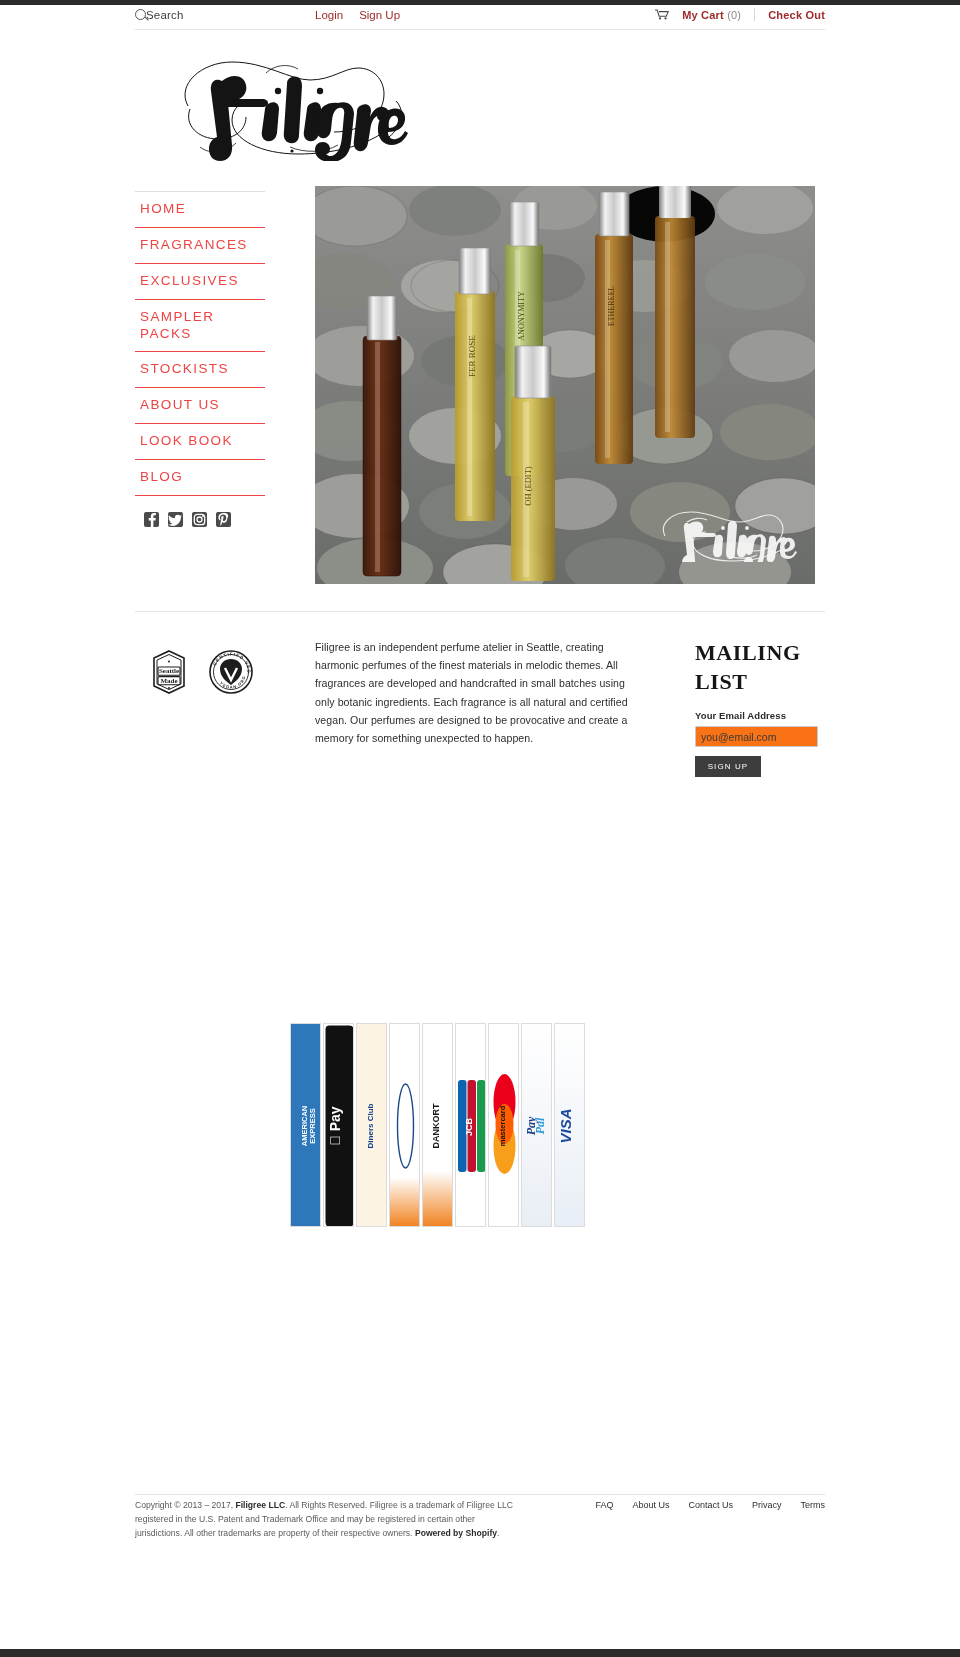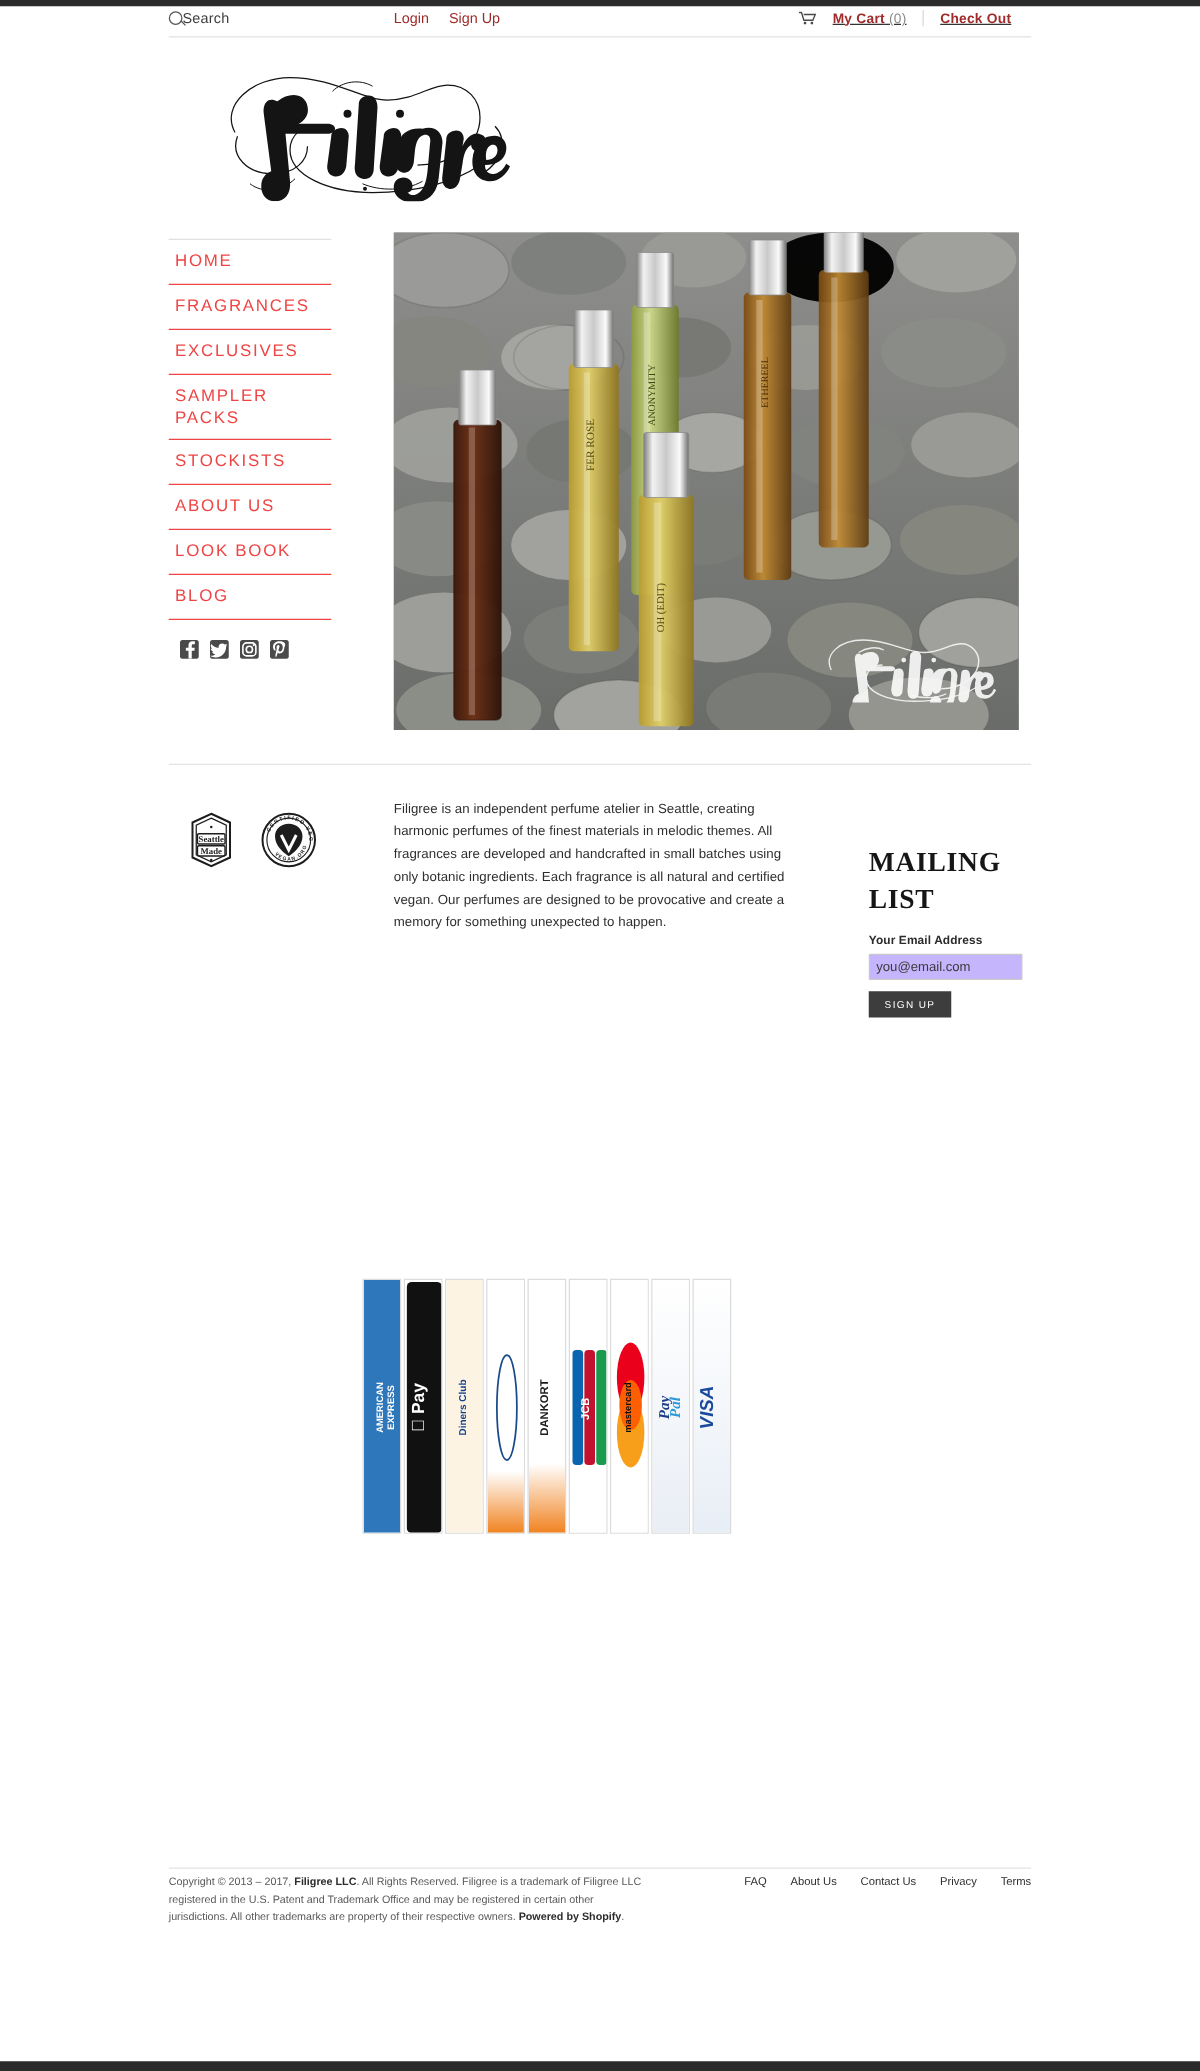--- a/index.html
+++ b/index.html
@@ -17,21 +17,21 @@
   .wrap { width:690px; margin:0 auto; position:relative; }
 
   
   .utility { height:29px; display:flex; align-items:center; position:relative; }
   .util-search { display:flex; align-items:center; gap:0; }
   .mag { width:11px; height:11px; border:1.4px solid #555; border-radius:50%; position:relative; display:inline-block; }
   .mag:after { content:""; position:absolute; width:5px; height:1.4px; background:#555; transform:rotate(45deg); right:-4px; bottom:0px; }
   .util-search-label { font-size:11.5px; color:#3d3d3d; letter-spacing:.2px; }
   .util-auth { position:absolute; left:180px; display:flex; gap:16px; }
   .util-auth a { font-size:11.5px; color:#9e2a2a; text-decoration:none; }
-  .util-right { position:absolute; right:16px; display:flex; align-items:center; gap:13px;text-decoration:underline; }
+  .util-right { position:absolute; right:0; display:flex; align-items:center; gap:13px; }
   .cart-icon { width:14px; height:11px; position:relative; display:inline-block; }
   .cart-icon svg { display:block; }
   .cart-link { font-size:11px; color:#9e2a2a; font-weight:bold; text-decoration:none; letter-spacing:.2px; }
   .cart-count { color:#8a8a8a; font-weight:normal; }
   .vdiv { width:1px; height:13px; background:#d9d9d9; }
   .checkout-link { font-size:11px; color:#9e2a2a; font-weight:bold; text-decoration:none; letter-spacing:.2px; }
   .util-rule { position:absolute; left:0; right:0; top:29px; height:1px; background:#e2e2e2; }
 
   
   .masthead { height:154px; display:flex; align-items:center; position:relative; }
@@ -69,24 +69,24 @@
   .badge svg { display:block; }
 
   .about { width:330px; }
   .sec-title {
     font-family:"Liberation Serif", serif; font-weight:bold;
     font-size:22px; letter-spacing:.6px; color:#161616; margin-bottom:16px;
   }
   .about p { font-size:10.6px; line-height:1.72; color:#2e2e2e; letter-spacing:.05px; }
 
   .mailing { position:absolute; right:0; top:26px; width:130px; }
-  .mailing .sec-title { line-height:1.32; margin-bottom:14px;margin-top:37px; }
+  .mailing .sec-title { line-height:1.32; margin-bottom:14px; }
   .ml-label { font-size:9.5px; font-weight:bold; color:#2b2b2b; margin-bottom:5px; letter-spacing:.1px; }
   .ml-input {
-    width:123px; height:21px; border:1px solid #c9c9c9; background:#c4b5fd;
+    width:123px; height:21px; border:1px solid #c9c9c9; background:#f97316;
     font-family:"Liberation Sans", sans-serif; font-size:10.5px; color:#3a3a3a;
     padding:0 5px; border-radius:1px;
   }
   .ml-btn {
     margin-top:9px; width:66px; height:21px; background:#3d3d3d; color:#fff;
     border:0; font-family:"Liberation Sans", sans-serif; font-size:8px;
     letter-spacing:1.1px; cursor:pointer;
   }
 
   

